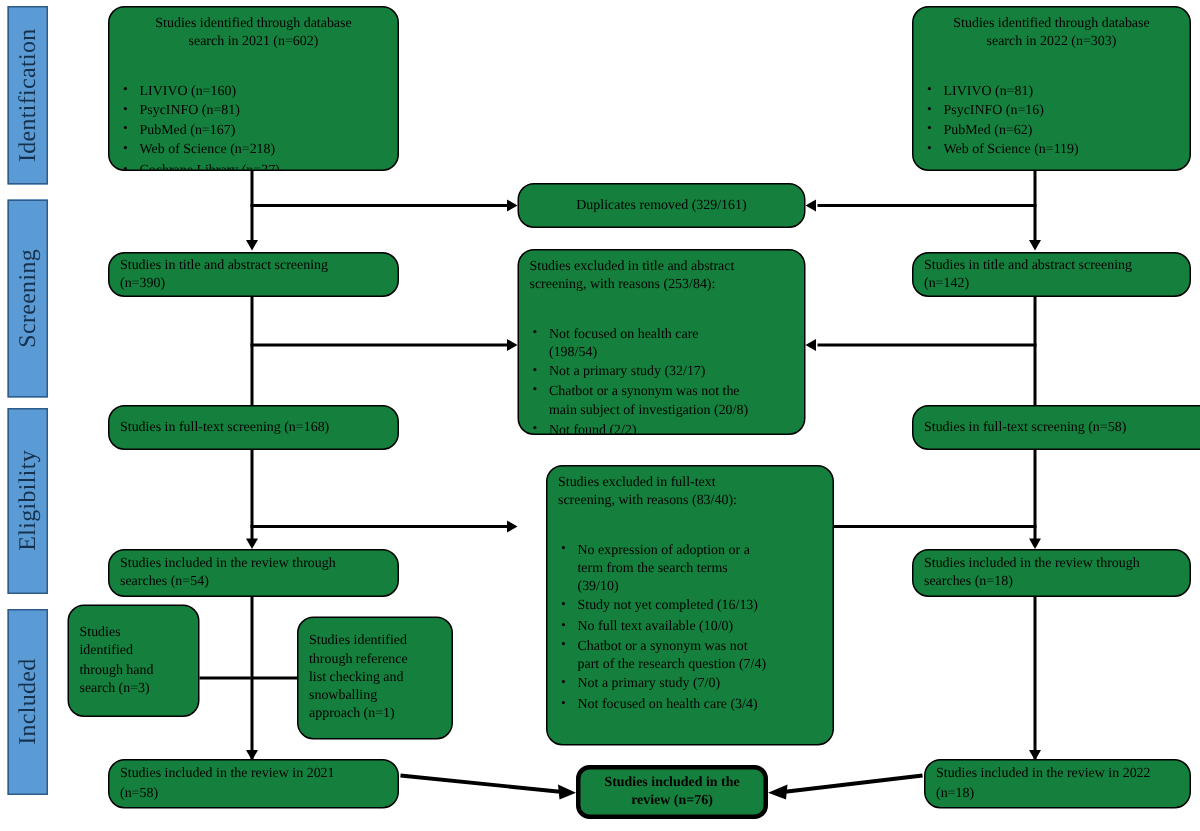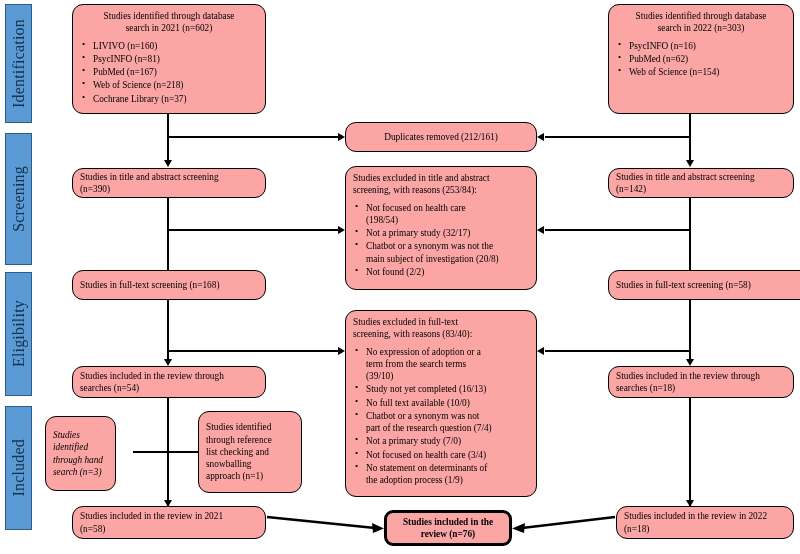--- a/index.html
+++ b/index.html
@@ -36,21 +36,21 @@
     font-size: 16px;
     font-weight: 400;
     color: #15314d;
     letter-spacing: 0.2px;
     white-space: nowrap;
   }
   
   .node {
     position: absolute;
     box-sizing: border-box;
-    background: #fca5a5;
+    background: #15803d;
     border: 1.6px solid #000000;
     border-radius: 11px;
     font-size: 9.3px;
     line-height: 1.32;
     padding: 5px 7px;
     overflow: hidden;
   }
   .node.center-text {
     display: flex;
     flex-direction: column;
@@ -59,21 +59,21 @@
   .node .title {
     display: block;
     white-space: pre-line;
   }
   .node .title.ctr { text-align: center; }
   .node ul {
     list-style: none;
     margin: 0;
     padding: 0;
   }
-  .node ul.gap-top { margin-top: 5px; }
+  .node ul.gap-top { margin-top: 20px; }
   .node ul li {
     position: relative;
     padding-left: 13px;
     margin-bottom: 1px;
     white-space: pre-line;
   }
   .node ul li::before {
     content: "\2022";
     position: absolute;
     left: 2px;
@@ -186,28 +186,29 @@
       <li>PubMed (n=167)</li>
       <li>Web of Science (n=218)</li>
       <li>Cochrane Library (n=37)</li>
     </ul>
   </div>
 
   <div class="node" style="left:608px; top:4px; width:186px; height:110px;">
     <span class="title ctr">Studies identified through database
 search in 2022 (n=303)</span>
     <ul class="gap-top">
+      <li>LIVIVO (n=81)</li>
       <li>PsycINFO (n=16)</li>
       <li>PubMed (n=62)</li>
-      <li>Web of Science (n=154)</li>
+      <li>Web of Science (n=119)</li>
     </ul>
   </div>
 
   <div class="node center-text" style="left:345px; top:122px; width:192px; height:30px;">
-    <span class="title ctr">Duplicates removed (212/161)</span>
+    <span class="title ctr">Duplicates removed (329/161)</span>
   </div>
 
   <div class="node center-text" style="left:72px; top:168px; width:194px; height:30px;">
     <span class="title">Studies in title and abstract screening
 (n=390)</span>
   </div>
 
   <div class="node center-text" style="left:608px; top:168px; width:186px; height:30px;">
     <span class="title">Studies in title and abstract screening
 (n=142)</span>
@@ -227,49 +228,47 @@
   </div>
 
   <div class="node center-text" style="left:72px; top:270px; width:194px; height:30px;">
     <span class="title">Studies in full-text screening (n=168)</span>
   </div>
 
   <div class="node center-text" style="left:608px; top:270px; width:222px; height:30px;">
     <span class="title">Studies in full-text screening (n=58)</span>
   </div>
 
-  <div class="node" style="left:345px; top:310px; width:192px; height:187px;">
+  <div class="node" style="left:364px; top:310px; width:192px; height:187px;">
     <span class="title">Studies excluded in full-text
 screening, with reasons (83/40):</span>
     <ul class="gap-top">
       <li>No expression of adoption or a
 term from the search terms
 (39/10)</li>
       <li>Study not yet completed (16/13)</li>
       <li>No full text available (10/0)</li>
       <li>Chatbot or a synonym was not
 part of the research question (7/4)</li>
       <li>Not a primary study (7/0)</li>
       <li>Not focused on health care (3/4)</li>
-      <li>No statement on determinants of
-the adoption process (1/9)</li>
     </ul>
   </div>
 
   <div class="node center-text" style="left:72px; top:366px; width:194px; height:32px;">
     <span class="title">Studies included in the review through
 searches (n=54)</span>
   </div>
 
   <div class="node center-text" style="left:608px; top:366px; width:186px; height:32px;">
     <span class="title">Studies included in the review through
 searches (n=18)</span>
   </div>
 
-  <div class="node center-text" style="left:45px; top:416px; width:71px; height:75px;font-style:italic;">
+  <div class="node center-text" style="left:45px; top:403px; width:88px; height:75px;">
     <span class="title">Studies
 identified
 through hand
 search (n=3)</span>
   </div>
 
   <div class="node center-text" style="left:198px; top:411px; width:104px; height:82px;">
     <span class="title">Studies identified
 through reference
 list checking and

